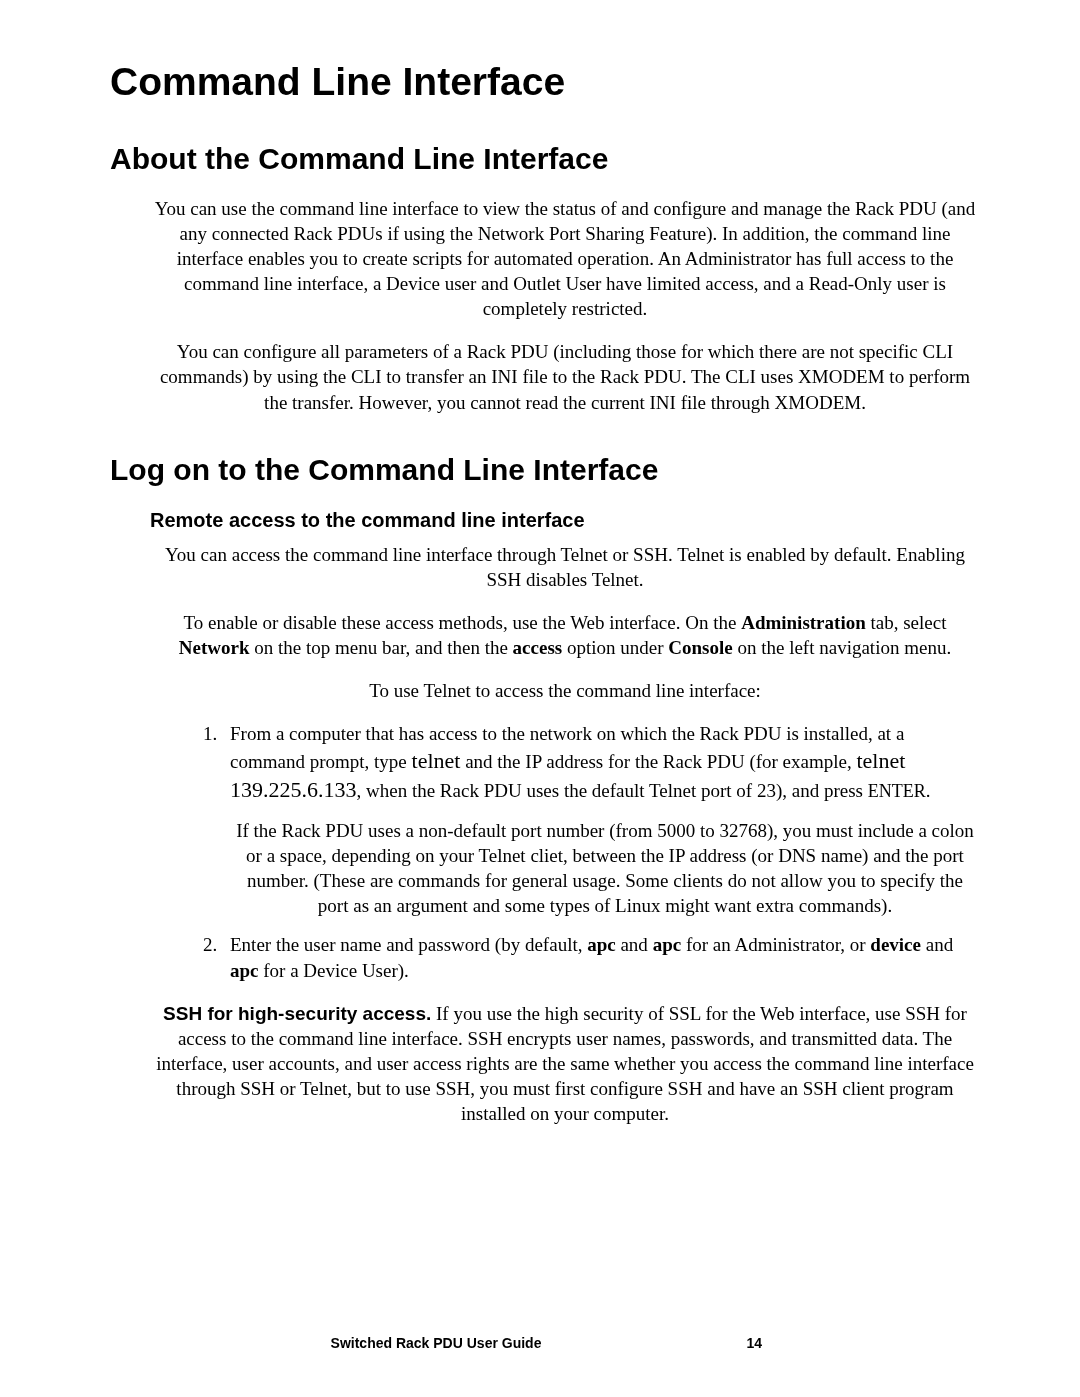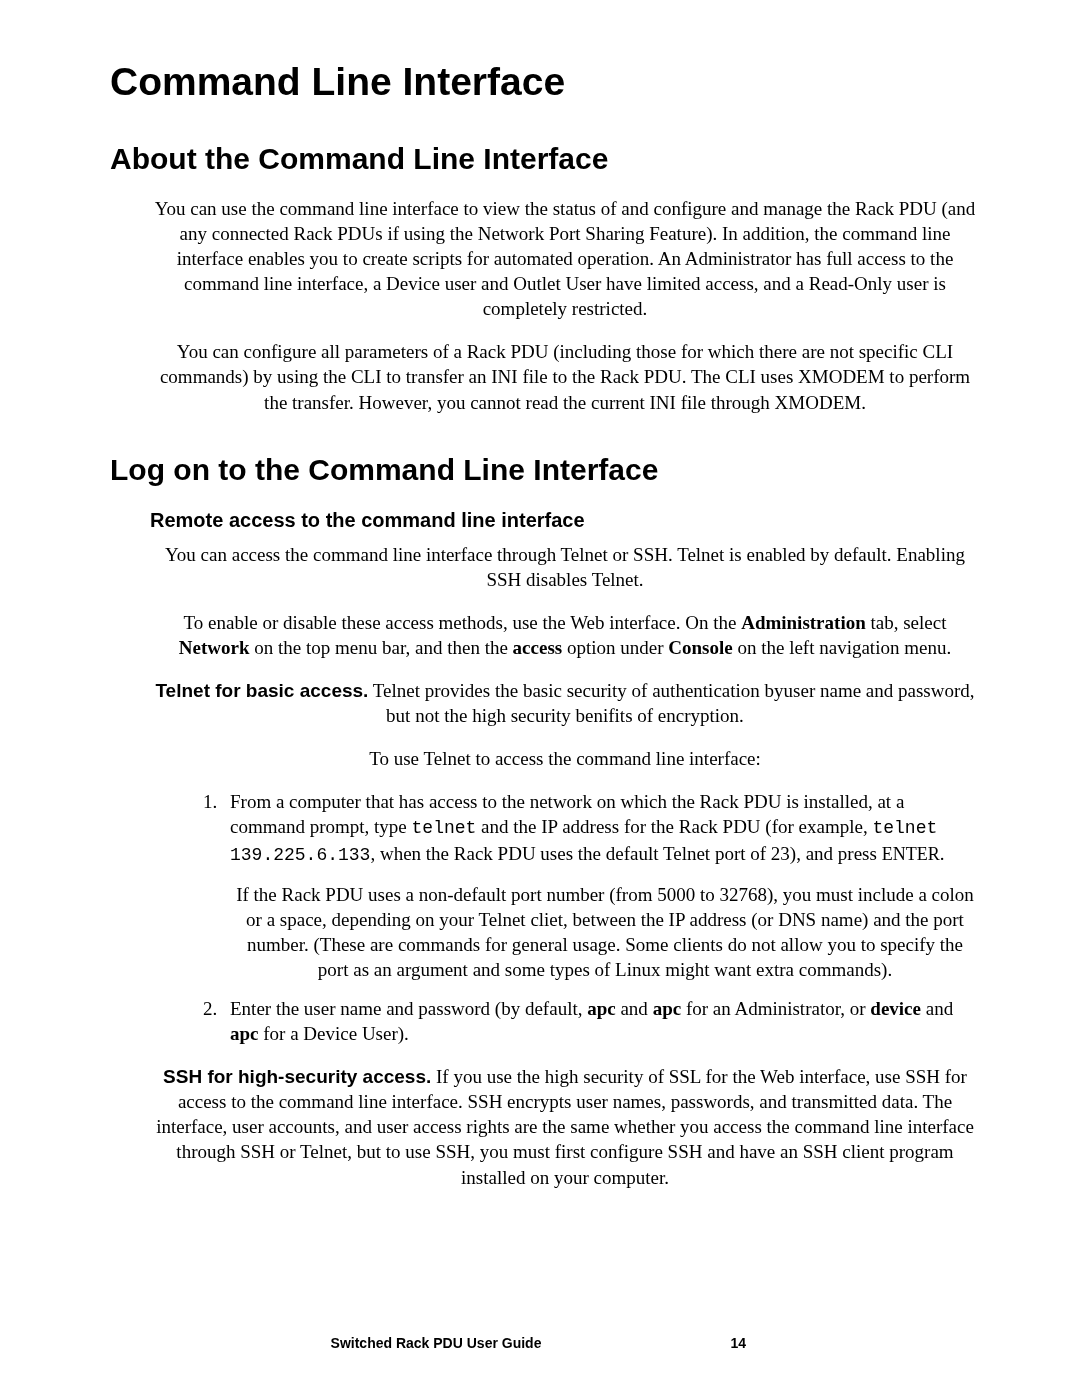--- a/index.html
+++ b/index.html
@@ -58,40 +58,40 @@
     margin: 14px 0 0 0;
   }
   .bold-sans {
     font-family: Arial, Helvetica, sans-serif;
     font-weight: bold;
   }
   .bold-serif {
     font-weight: bold;
   }
   .mono {
-    font-family: Liberation Mono, monospace;
-    font-size: 18px;
+    font-family: Liberation Serif, serif;
+    font-size: 22px;
   }
   .smallcaps {
     font-variant: small-caps;
     font-size: 18px;
   }
   .footer {
     position: absolute;
     bottom: 46px;
     left: 0;
     width: 872px;
     text-align: center;
     font-family: Arial, Helvetica, sans-serif;
     font-weight: bold;
     font-size: 14px;
   }
   .footer .pagenum {
     position: absolute;
-    right: 126px;
+    right: 110px;
   }
 </style>
 </head>
 <body>
 
 <div class="page">
 
   <div class="h1">Command Line Interface</div>
 
   <div class="h2">About the Command Line Interface</div>
@@ -103,23 +103,20 @@
   <div class="h2">Log on to the Command Line Interface</div>
 
   <div class="h3">Remote access to the command line interface</div>
   <div class="body-indent">
     <p>You can access the command line interface through Telnet or SSH. Telnet is enabled by default. Enabling SSH disables Telnet.</p>
 
     <p>
       <span>To enable or disable these access methods, use the Web interface. On the </span><span class="bold-serif">Administration</span><span> tab, select </span><span class="bold-serif">Network</span><span> on the top menu bar, and then the </span><span class="bold-serif">access</span><span> option under </span><span class="bold-serif">Console</span><span> on the left navigation menu.</span>
     </p>
 
-    <p>
-      <span class="bold-sans">Telnet for basic access.</span><span> Telnet provides the basic security of authentication byuser name and password, but not the high security benifits of encryption.</span>
-    </p>
 
     <p>To use Telnet to access the command line interface:</p>
 
     <ol>
       <li>
         <span>From a computer that has access to the network on which the Rack PDU is installed, at a command prompt, type </span><span class="mono">telnet</span><span> and the IP address for the Rack PDU (for example, </span><span class="mono">telnet 139.225.6.133</span><span>, when the Rack PDU uses the default Telnet port of 23), and press </span><span class="smallcaps">ENTER</span><span>.</span>
         <p class="inner">If the Rack PDU uses a non-default port number (from 5000 to 32768), you must include a colon or a space, depending on your Telnet cliet, between the IP address (or DNS name) and the port number. (These are commands for general usage. Some clients do not allow you to specify the port as an argument and some types of Linux might want extra commands).</p>
       </li>
       <li>
         <span>Enter the user name and password (by default, </span><span class="bold-serif">apc</span><span> and </span><span class="bold-serif">apc</span><span> for an Administrator, or </span><span class="bold-serif">device</span><span> and </span><span class="bold-serif">apc</span><span> for a Device User).</span>

